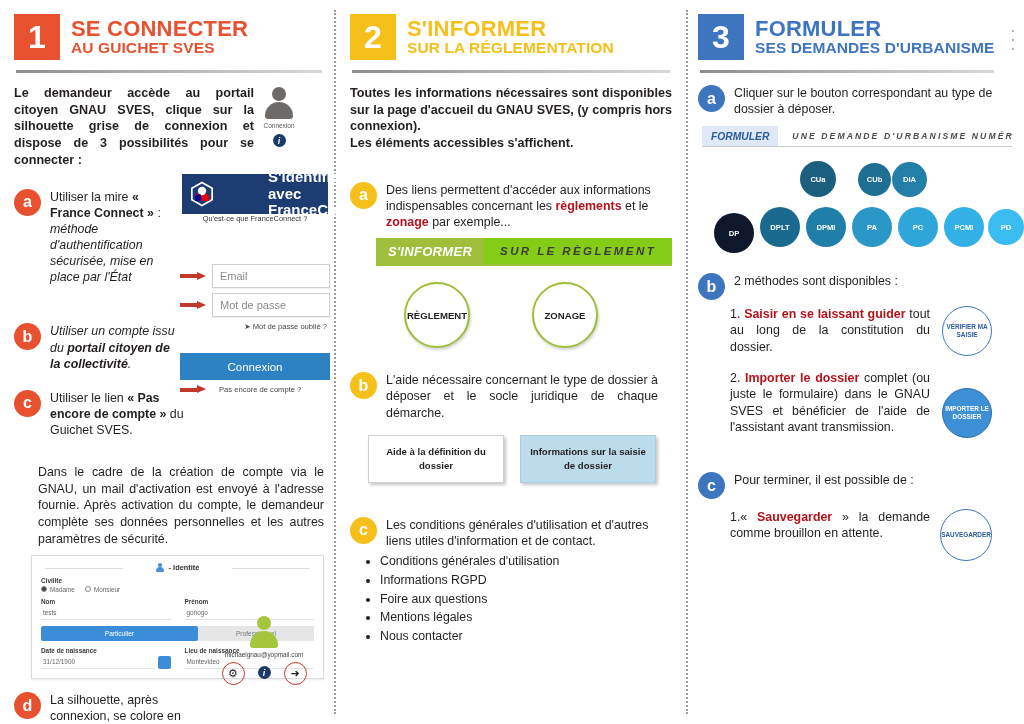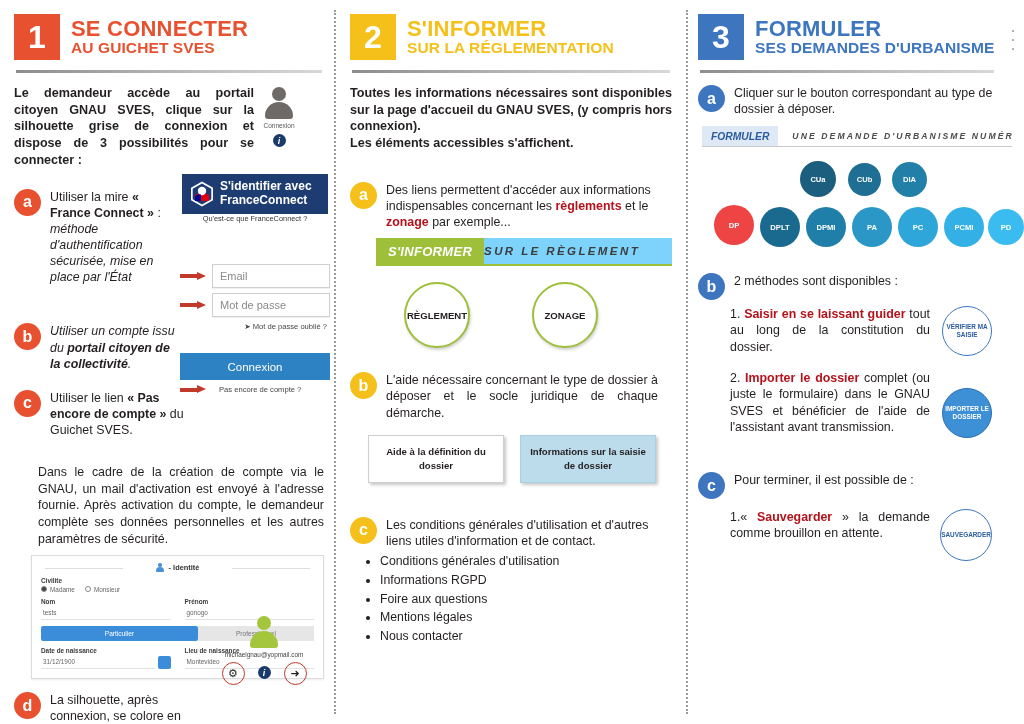--- a/index.html
+++ b/index.html
@@ -173,21 +173,21 @@
     display: flex;
     align-items: center;
     gap: 6px;
     padding: 0 8px;
     box-sizing: border-box;
   }
   .fc-hex {
     width: 24px; height: 26px; flex: none; position: relative;
   }
   .fc-label {
-    color: #fff; font-size: 12px; font-weight: bold; line-height: 1.13;
+    color: #fff; font-size: 15px; font-weight: bold; line-height: 1.13; margin-left: 48px;
   }
   .fc-sub {
     font-size: 7.4px; color: #333; text-align: center; 
   }
 
   
   .login-wrap { position: absolute; right: 6px; top: 264px; width: 150px; }
   .inp-row { display: flex; align-items: center; gap: 6px; margin-bottom: 5px; }
   .arrow {
     width: 26px; height: 9px; flex: none; position: relative;
@@ -284,22 +284,22 @@
   .green-banner {
     display: flex; align-items: stretch; height: 26px;
     border-bottom: 2px solid #9dbf3a; margin-top: 8px;
   }
   .gb-left {
     background: #9dbf3a; color: #fff; font-style: italic; font-weight: bold;
     font-size: 13px; display: flex; align-items: center; padding: 0 12px;
     letter-spacing: 0.3px;
   }
   .gb-right {
-    flex: 1; background: #7dd3fc; color: #3c3c3c; font-style: italic; font-weight: bold;
-    font-size: 11.5px; display: flex; align-items: center; 
+    flex: 1; background: #84cc16; color: #3c3c3c; font-style: italic; font-weight: bold;
+    font-size: 11.5px; display: flex; align-items: center; padding-left: 16px;
     letter-spacing: 2.4px;
   }
   .green-circles { display: flex; gap: 62px; margin: 16px 0 0 54px; }
   .gcirc {
     width: 62px; height: 62px; border-radius: 50%;
     border: 2px solid #9dbf3a; background: #fff;
     display: flex; align-items: center; justify-content: center;
     font-size: 9.6px; font-weight: bold; color: #231f20;
     box-shadow: 1px 2px 3px rgba(0,0,0,.18);
   }
@@ -583,23 +583,23 @@
       <div class="rowtext" style="width:262px;">Cliquer sur le bouton correspondant au type de dossier à déposer.</div>
     </div>
 
     <div class="f-banner">
       <div class="fb-left">FORMULER</div>
       <div class="fb-right">UNE DEMANDE D'URBANISME NUMÉRIQUE</div>
     </div>
 
     <div class="circ-grid">
       <div class="ccirc" id="c-t0" style="left: 102px; top: 0px; width: 36px; height: 36px; background: rgb(28, 94, 126);">CUa</div>
-      <div class="ccirc" id="c-t1" style="left: 150px; top: 2px; width: 33px; height: 33px; background: rgb(31, 110, 147);">CUb</div>
+      <div class="ccirc" id="c-t1" style="left: 160px; top: 2px; width: 33px; height: 33px; background: rgb(31, 110, 147);">CUb</div>
       <div class="ccirc" id="c-t2" style="left: 194px; top: 1px; width: 35px; height: 35px; background: rgb(34, 128, 168);">DIA</div>
-      <div class="ccirc" id="c-b0" style="left: 16px; top: 44px; width: 40px; height: 40px; background: #ef4444;">DP</div>
+      <div class="ccirc" id="c-b0" style="left: 16px; top: 52px; width: 40px; height: 40px; background: #0f172a;">DP</div>
       <div class="ccirc" id="c-b1" style="left: 62px; top: 46px; width: 40px; height: 40px; background: rgb(26, 106, 144);">DPLT</div>
       <div class="ccirc" id="c-b2" style="left: 108px; top: 46px; width: 40px; height: 40px; background: rgb(31, 127, 168);">DPMI</div>
       <div class="ccirc" id="c-b3" style="left: 154px; top: 46px; width: 40px; height: 40px; background: rgb(43, 151, 198);">PA</div>
       <div class="ccirc" id="c-b4" style="left: 200px; top: 46px; width: 40px; height: 40px; background: rgb(47, 166, 218);">PC</div>
       <div class="ccirc" id="c-b5" style="left: 246px; top: 46px; width: 40px; height: 40px; background: rgb(51, 177, 230);">PCMI</div>
       <div class="ccirc" id="c-b6" style="left: 290px; top: 48px; width: 36px; height: 36px; background: rgb(59, 188, 240);">PD</div>
     </div>
 
     <div class="row" style="margin-top:4px;">
       <div class="bullet blue">b</div>

